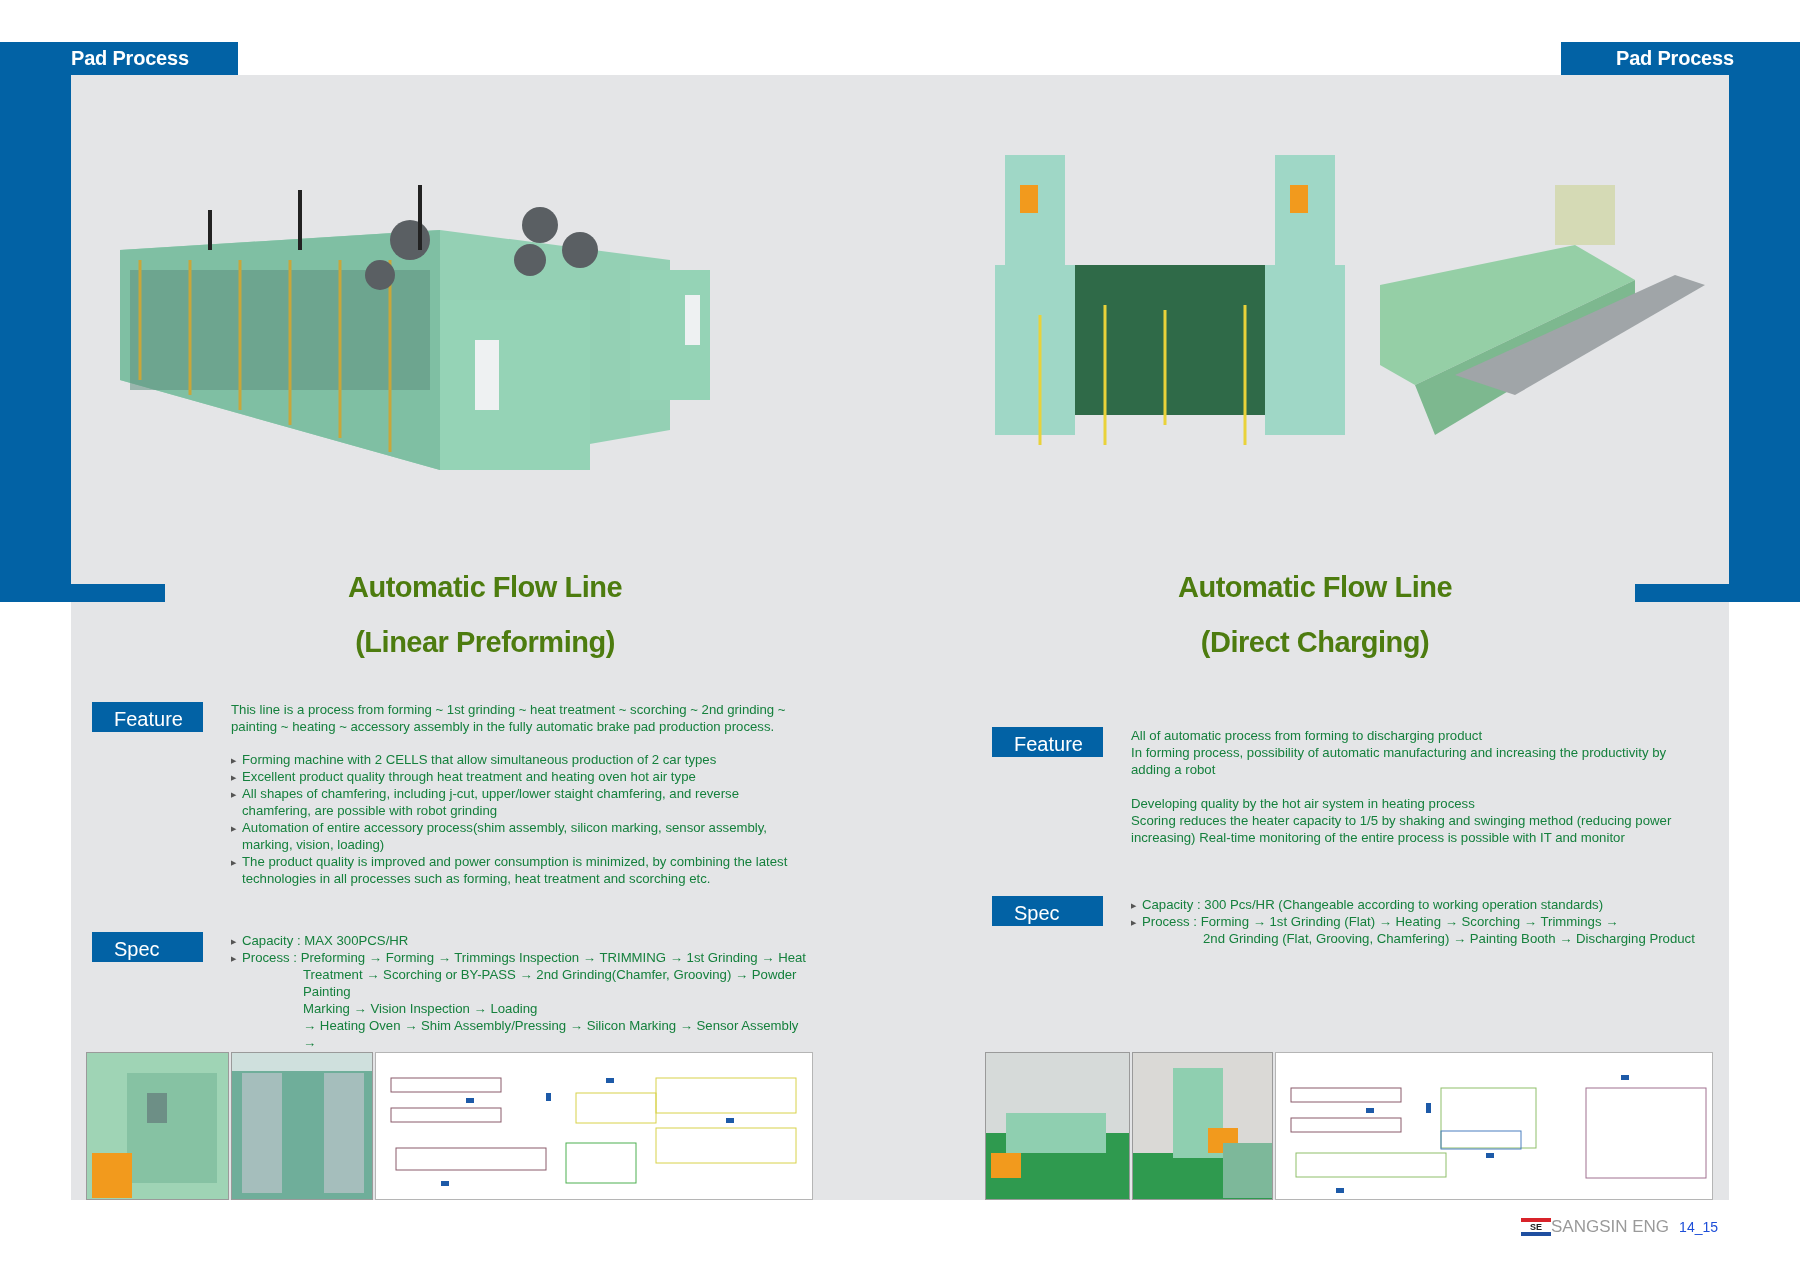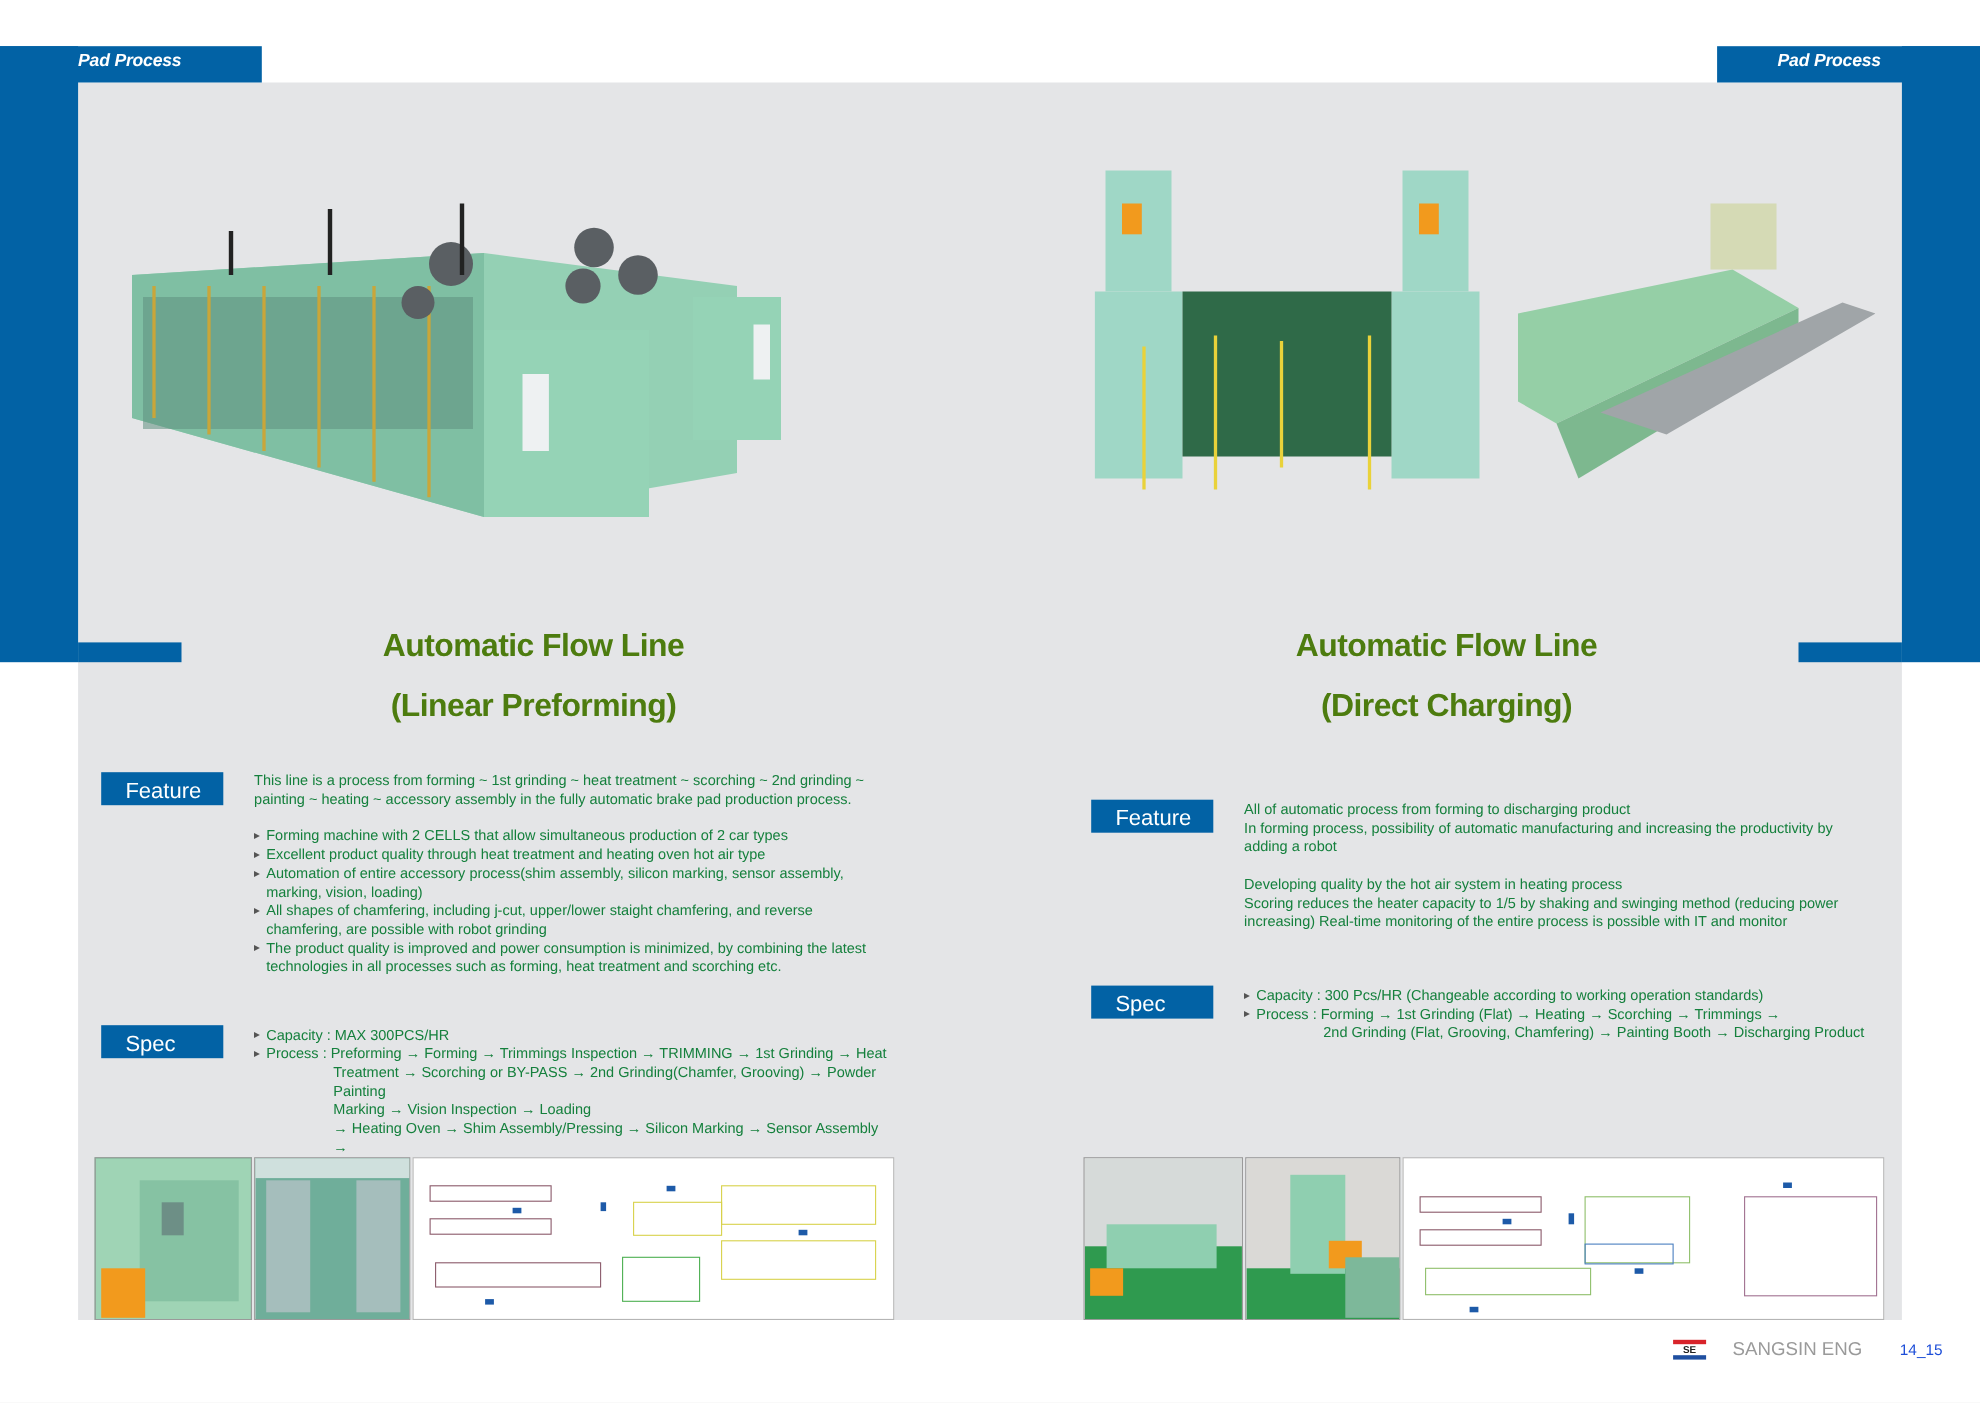--- a/index.html
+++ b/index.html
@@ -11,21 +11,21 @@
   .blue { background: #0262a5; position: absolute; }
   
   .l-tab { left: 0; top: 42px; width: 238px; height: 33px; }
   .l-bar { left: 0; top: 42px; width: 71px; height: 560px; }
   .l-foot { left: 71px; top: 584px; width: 94px; height: 18px; }
   
   .r-tab { left: 1561px; top: 42px; width: 239px; height: 33px; }
   .r-bar { left: 1729px; top: 42px; width: 71px; height: 560px; }
   .r-foot { left: 1635px; top: 584px; width: 94px; height: 18px; }
 
-  .tab-label { position: absolute; top: 47px; color: #fff; font-weight: bold; font-style: italic; font-size: 16px; letter-spacing: -0.2px; }
+  .tab-label { position: absolute; top: 47px; color: #fff; font-weight: bold; font-size: 20px; letter-spacing: -0.2px; }
   .tab-label.left { left: 71px; }
   .tab-label.right { left: 1616px; }
 
   .hero { position: absolute; overflow: hidden; }
   .machine-svg { width: 100%; height: 100%; display: block; }
 
   .title { position: absolute; text-align: center; color: #4d7c0f; font-weight: bold; font-size: 29px; line-height: 55px; letter-spacing: -0.5px; }
 
   .label-box { position: absolute; width: 111px; height: 30px; background: #0262a5; color: #fff; font-size: 20px; line-height: 35px; padding-left: 22px; font-weight: normal; }
 
@@ -34,21 +34,21 @@
   .bullets { list-style: none; margin-top: 16px; }
   .bullets li { position: relative; padding-left: 11px; }
   .bullets li::before { content: "\25B6"; position: absolute; left: 0; top: 1px; font-size: 7px; color: #555; }
   .spec-line { position: relative; padding-left: 11px; }
   .spec-line::before { content: "\25B6"; position: absolute; left: 0; top: 1px; font-size: 7px; color: #555; }
   .indent { padding-left: 72px; }
 
   .thumb { position: absolute; border: 1px solid #9a9a9a; overflow: hidden; }
   .layout-box { position: absolute; background: #fff; border: 1px solid #b5b5b5; overflow: hidden; }
 
-  .footer { position: absolute; top: 1218px; left: 1521px; height: 18px; display: flex; align-items: center; gap: 24px; }
+  .footer { position: absolute; top: 1218px; left: 1521px; height: 18px; display: flex; align-items: center; gap: 0; }
   .logo { width: 30px; height: 18px; position: relative; }
   .logo .r { position: absolute; left: 0; top: 0; width: 30px; height: 4px; background: #d8232a; }
   .logo .b { position: absolute; left: 0; bottom: 0; width: 30px; height: 4px; background: #1f4fa0; }
   .logo .t { position: absolute; left: 0; top: 4px; width: 30px; height: 10px; font-size: 9px; font-weight: bold; text-align: center; line-height: 10px; color: #222; }
   .brand { font-size: 17px; color: #9a9a9a; }
   .pages { font-size: 14px; color: #1d4ed8; margin-left: 10px; }
 </style>
 </head>
 <body>
 
@@ -127,22 +127,22 @@
   <div>(Direct Charging)</div>
 </div>
 
 <div class="label-box" style="left:92px; top:702px;">Feature</div>
 <div class="body-text" style="left:231px; top:701px; width:570px;">
   <p>This line is a process from forming ~ 1st grinding ~ heat treatment ~ scorching ~ 2nd grinding ~</p>
   <p>painting ~ heating ~ accessory assembly in the fully automatic brake pad production process.</p>
   <ul class="bullets">
     <li>Forming machine with 2 CELLS that allow simultaneous production of 2 car types</li>
     <li>Excellent product quality through heat treatment and heating oven hot air type</li>
+    <li>All shapes of chamfering, including j-cut, upper/lower staight chamfering, and reverse chamfering, are possible with robot grinding</li>
     <li>Automation of entire accessory process(shim assembly, silicon marking, sensor assembly, marking, vision, loading)</li>
-    <li>All shapes of chamfering, including j-cut, upper/lower staight chamfering, and reverse chamfering, are possible with robot grinding</li>
     <li>The product quality is improved and power consumption is minimized, by combining the latest technologies in all processes such as forming, heat treatment and scorching etc.</li>
   </ul>
 </div>
 
 <div class="label-box" style="left:92px; top:932px;">Spec</div>
 <div class="body-text" style="left:231px; top:932px; width:580px;">
   <div class="spec-line">Capacity : MAX 300PCS/HR</div>
   <div class="spec-line">Process : Preforming → Forming → Trimmings Inspection → TRIMMING → 1st Grinding → Heat</div>
   <div class="indent">Treatment → Scorching or BY-PASS → 2nd Grinding(Chamfer, Grooving) → Powder Painting</div>
   <div class="indent">Marking → Vision Inspection → Loading</div>

